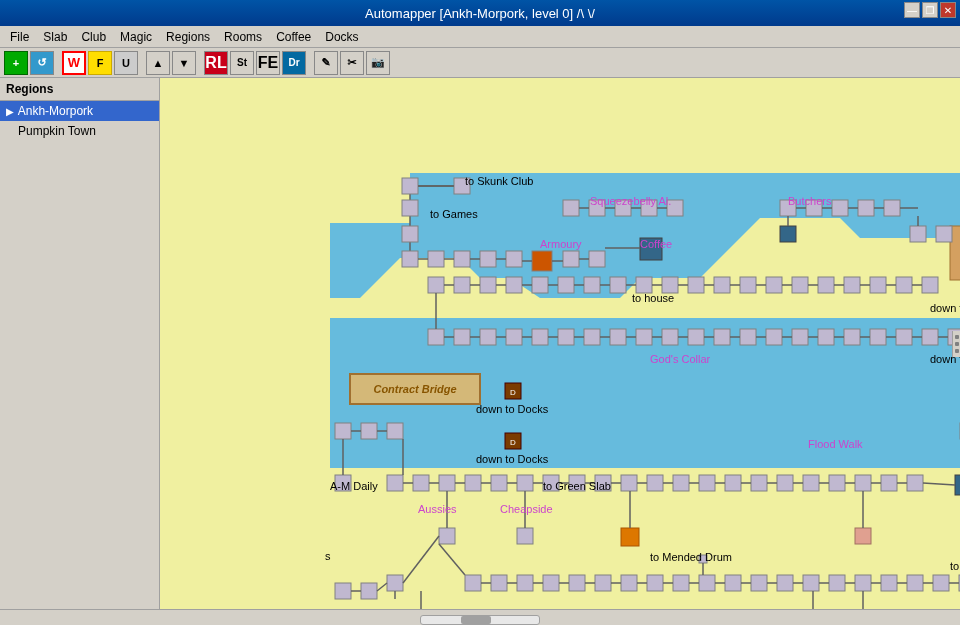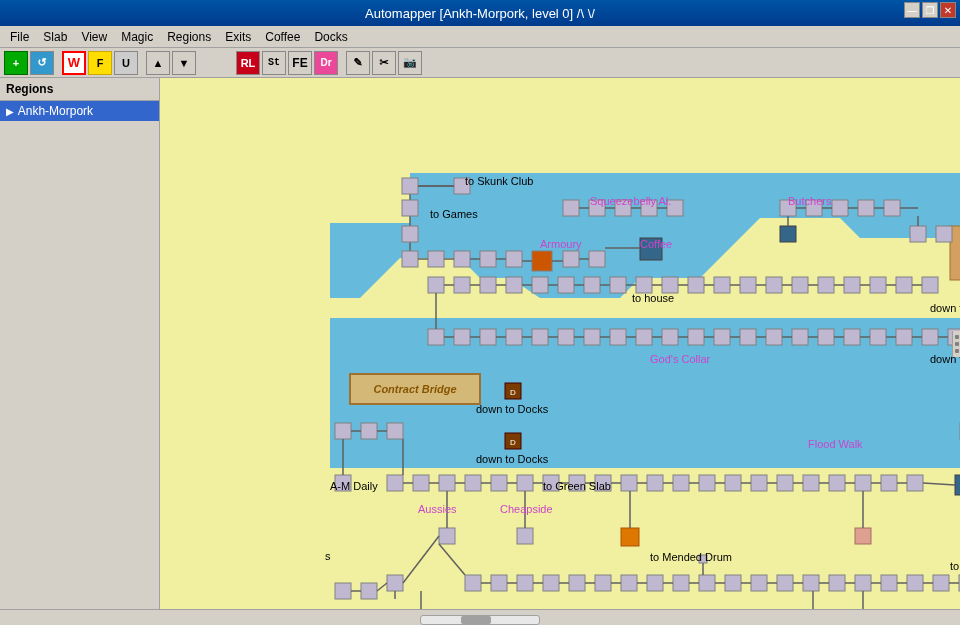--- a/index.html
+++ b/index.html
@@ -169,57 +169,58 @@
   <div id="titlebar-controls">
     <div class="title-btn">—</div>
     <div class="title-btn">❐</div>
     <div class="title-btn close">✕</div>
   </div>
 </div>
 
 <div id="menubar">
   <span class="menu-item">File</span>
   <span class="menu-item">Slab</span>
-  <span class="menu-item">View</span>
+  <span class="menu-item">Club</span>
   <span class="menu-item">Magic</span>
   <span class="menu-item">Regions</span>
-  <span class="menu-item">Exits</span>
+  <span class="menu-item">Rooms</span>
   <span class="menu-item">Coffee</span>
   <span class="menu-item">Docks</span>
 </div>
 
 <div id="toolbar">
   <div class="tb-btn green">+</div>
   <div class="tb-btn blue-rotate">↺</div>
   <div class="tb-sep"></div>
   <div class="tb-btn red-w" style="background:white;color:red;border:2px solid red;font-weight:bold;">W</div>
   <div class="tb-btn" style="background:#ffdd00;border-color:#ccaa00;font-weight:bold;">F</div>
   <div class="tb-btn" style="background:#cccccc;">U</div>
   <div class="tb-sep"></div>
   <div class="tb-btn">▲</div>
   <div class="tb-btn">▼</div>
   <div class="tb-sep"></div>
-  <div class="tb-btn" style="background:#c8001a;color:white;font-size:11px;margin-left:32px;">RL</div>
-  <div class="tb-btn" style="font-size:10px;font-family:Liberation Mono, monospace;">St</div>
-  <div class="tb-btn" style="font-size:12px;">FE</div>
-  <div class="tb-btn" style="background:#ec4899;color:white;font-size:10px;">Dr</div>
+  <div class="tb-btn" style="background:#c8001a;color:white;font-size:16px;">RL</div>
+  <div class="tb-btn" style="font-size:10px;">St</div>
+  <div class="tb-btn" style="font-size:16px;">FE</div>
+  <div class="tb-btn" style="background:#0369a1;color:white;font-size:10px;">Dr</div>
   <div class="tb-sep"></div>
   <div class="tb-btn">✎</div>
   <div class="tb-btn">✂</div>
   <div class="tb-btn">📷</div>
 </div>
 
 <div id="main">
 
   <div id="sidebar">
     <div id="sidebar-header">Regions</div>
     <div class="sidebar-region active">
       <span class="arrow">▶</span>
       <span>Ankh-Morpork</span>
     </div>
+    <div class="sidebar-sub">Pumpkin Town</div>
   </div>
 
   <div id="map-container">
     <svg id="map-svg" viewBox="0 0 800 531" preserveAspectRatio="none">
 
       <rect x="0" y="0" width="800" height="531" fill="#f0f0a0"></rect>
 
       <polygon points="170,95 800,95 800,160 700,160 680,140 600,140 580,160 540,200 480,200 460,220 430,220 380,220 350,200 320,200 300,180 240,180 220,200 200,220 170,220" fill="#66bbdd"></polygon>
 
       <polygon points="170,240 800,240 800,390 170,390" fill="#66bbdd"></polygon>

